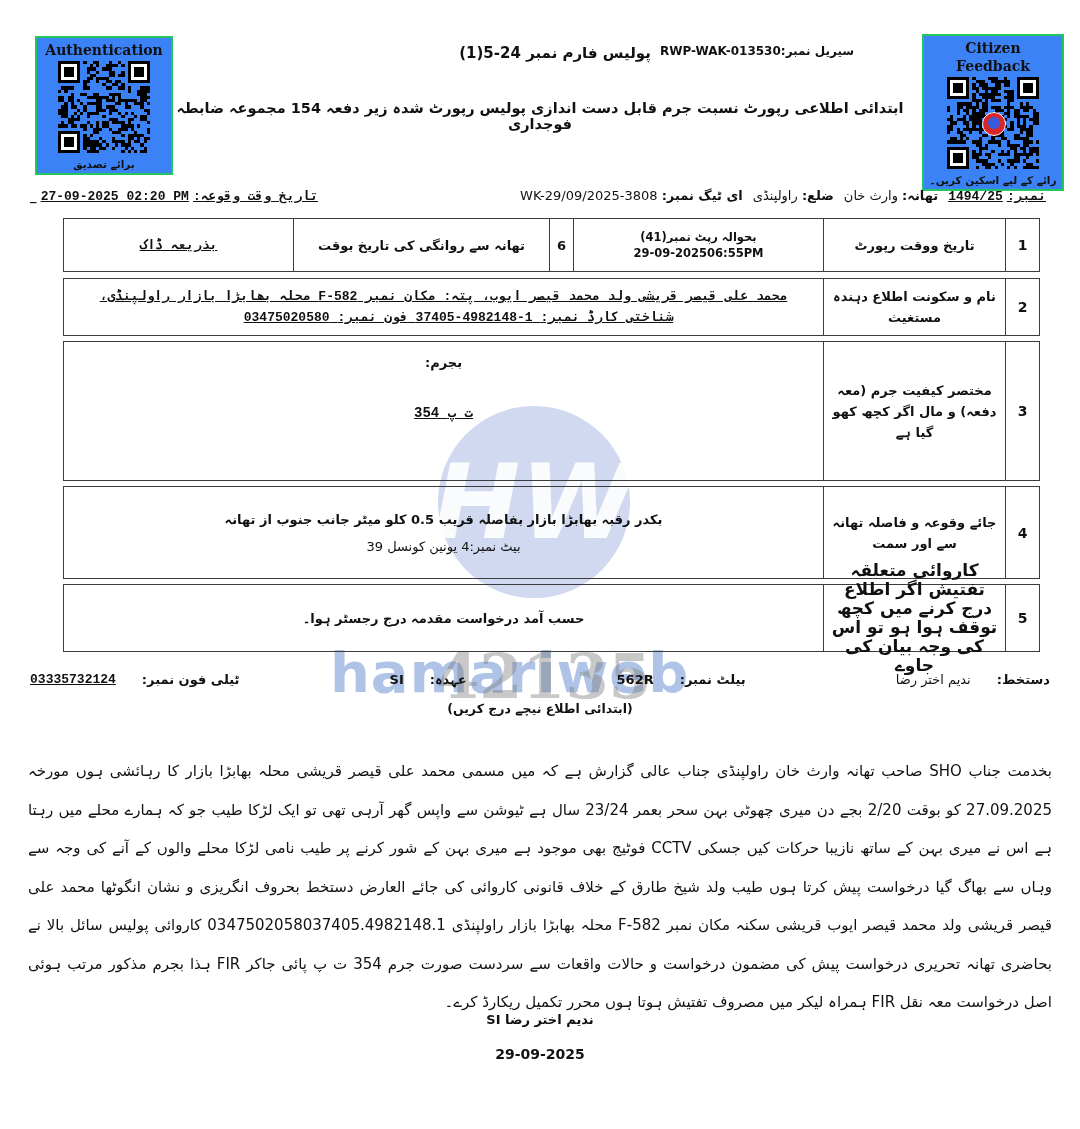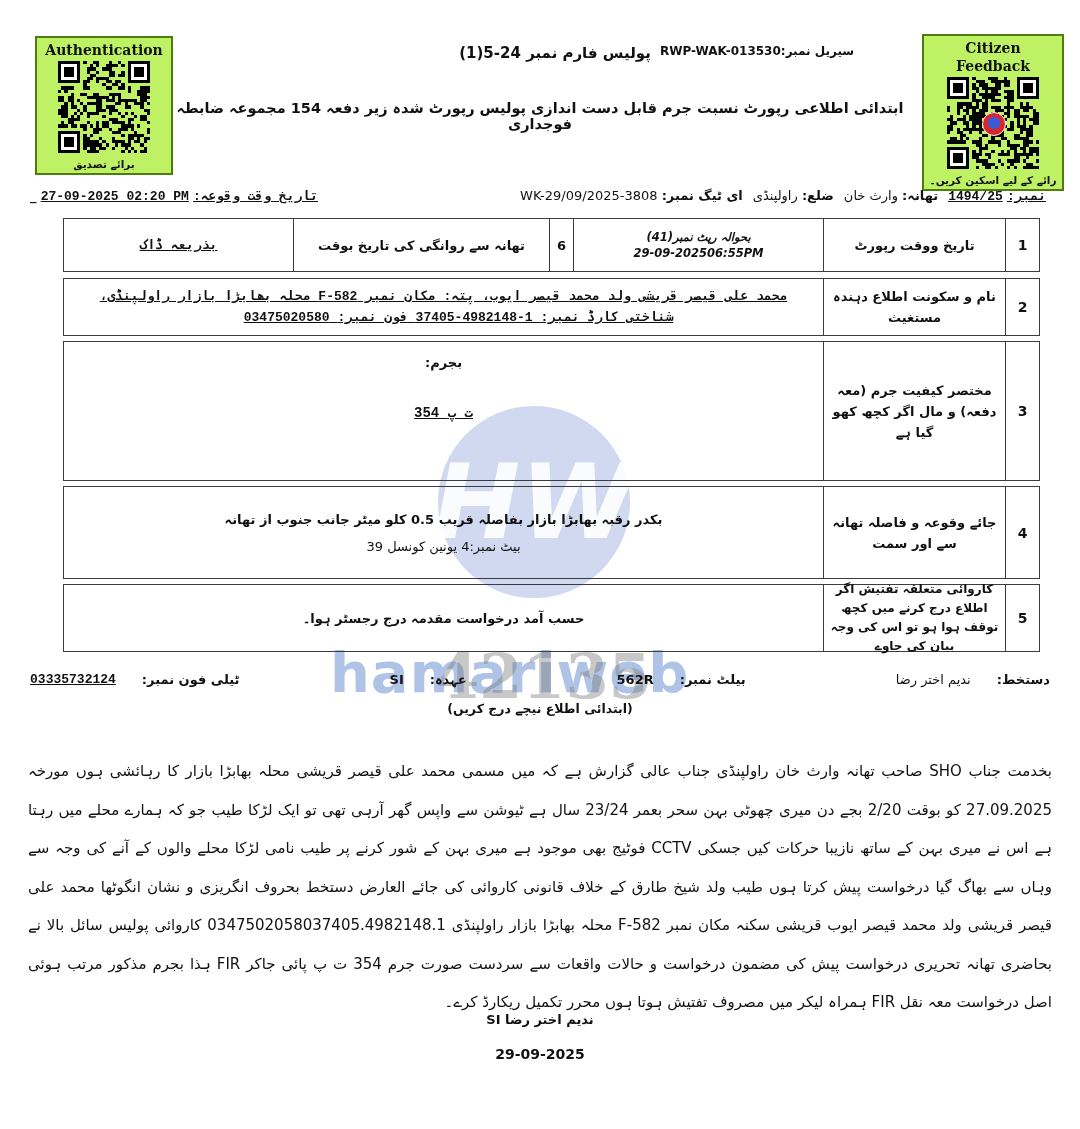--- a/index.html
+++ b/index.html
@@ -17,21 +17,21 @@
     color:rgba(125,125,125,.42);font-family:"DejaVu Serif",serif;}
   .wm-code{left:372px;top:686px;font-size:38px;letter-spacing:16px;
     color:rgba(125,125,125,.5);font-family:"DejaVu Serif",serif;}
   
   .layer{position:absolute;inset:0;z-index:1;}
   .abs{position:absolute;}
   .rtl{direction:rtl;unicode-bidi:plaintext;margin-left:30px;}
   .bold{font-weight:bold;}
   .und{text-decoration:underline;font-family:Liberation Mono, monospace;}
   
-  .corner-box{border:2px solid #4d7c0f;background:#bef264;text-align:center;padding:3px 4px 2px;}
+  .corner-box{border:2px solid #22c55e;background:#3b82f6;text-align:center;padding:3px 4px 2px;}
   .corner-title{font-family:"DejaVu Serif",serif;font-weight:bold;font-size:14px;line-height:18px;}
   .corner-caption{font-size:10.5px;font-weight:bold;direction:rtl;line-height:14px;}
   .qr-wrap{position:relative;display:inline-block;line-height:0;margin-top:2px;}
   .qr-logo{position:absolute;left:50%;top:50%;width:22px;height:22px;margin:-11px 0 0 -11px;
     border-radius:50%;background:radial-gradient(circle at 50% 45%, #3a5bd9 0 36%, #d8262b 37% 100%);
     border:1px solid #fff;}
   
   .form-no{left:0;right:0;top:44px;text-align:center;font-size:15px;font-weight:bold;}
   .serial{left:660px;top:44px;width:250px;font-size:12px;direction:rtl;text-align:left;}
   .serial .lbl{font-weight:bold;}
@@ -46,21 +46,21 @@
   
   .trow{position:absolute;left:63px;width:977px;display:flex;direction:rtl;
     border:1.6px solid #3c3c3c;background:transparent;box-sizing:border-box;font-size:13px;}
   .cell{box-sizing:border-box;display:flex;flex-direction:column;justify-content:center;
     align-items:center;text-align:center;padding:3px 6px;direction:rtl;}
   .cell + .cell{border-right:1.3px solid #3c3c3c;}
   .c-no{width:33px;flex:0 0 33px;font-weight:bold;font-size:14px;}
   .c-label{width:182px;flex:0 0 182px;font-weight:bold;line-height:21px;}
   .c-content{flex:1 1 auto;}
   .small2{font-size:11.5px;font-weight:bold;line-height:16px;}
-  .r1-ref{width:250px;flex:0 0 250px;font-style:italic;}
+  .r1-ref{width:250px;flex:0 0 250px;}
   .r1-six{width:24px;flex:0 0 24px;font-weight:bold;}
   .r1-dispatch{width:256px;flex:0 0 256px;font-weight:bold;}
   .r1-via{font-weight:bold;}
   .row3-crime{margin-top:-46px;font-weight:bold;}
   .row3-section{margin-top:34px;font-weight:bold;font-size:14px;}
   .row4-l1{font-weight:bold;}
   .row4-l2{margin-top:12px;font-weight:normal;}
   
   .sig-row{left:30px;right:30px;top:672px;display:flex;direction:rtl;
     justify-content:space-between;font-size:13px;align-items:baseline;}
@@ -848,21 +848,21 @@
       <div class="cell c-no">4</div>
       <div class="cell c-label">جائے وقوعہ و فاصلہ تھانہ سے اور سمت</div>
       <div class="cell c-content">
         <div class="row4-l1">بکدر رقبہ بھابڑا بازار بفاصلہ قریب 0.5 کلو میٹر جانب جنوب از تھانہ</div>
         <div class="row4-l2">بیٹ نمبر:4 یونین کونسل 39</div>
       </div>
     </div>
 
     <div class="trow" style="top:584px;height:68px;">
       <div class="cell c-no">5</div>
-      <div class="cell c-label" style="font-size:12px;line-height:19px;">کاروائی متعلقہ تفتیش اگر اطلاع درج کرنے میں کچھ توقف ہوا ہو تو اس کی وجہ بیان کی جاوے</div>
+      <div class="cell c-label" style="font-size:17px;line-height:19px;">کاروائی متعلقہ تفتیش اگر اطلاع درج کرنے میں کچھ توقف ہوا ہو تو اس کی وجہ بیان کی جاوے</div>
       <div class="cell c-content bold">حسب آمد درخواست مقدمہ درج رجسٹر ہوا۔</div>
     </div>
 
     <div class="abs sig-row">
       <span class="sig-pair">
         <span class="sig-lbl">دستخط:</span>
         <span>ندیم اختر رضا</span>
       </span>
       <span class="sig-pair">
         <span class="sig-lbl">بیلٹ نمبر:</span>

